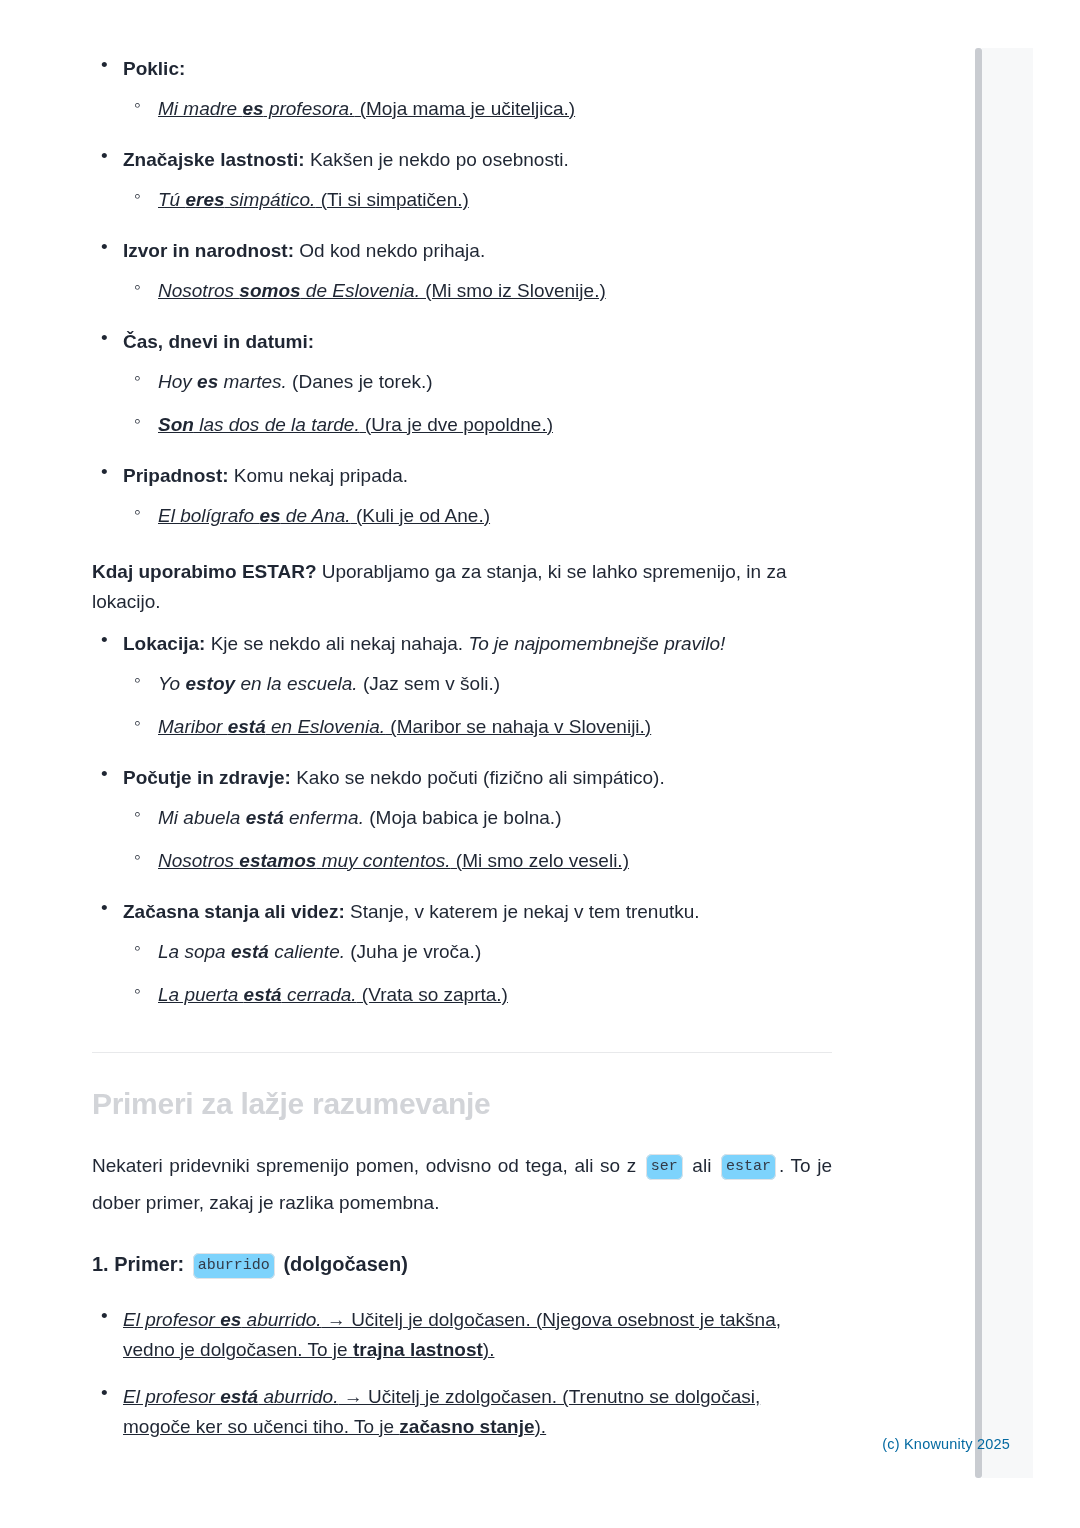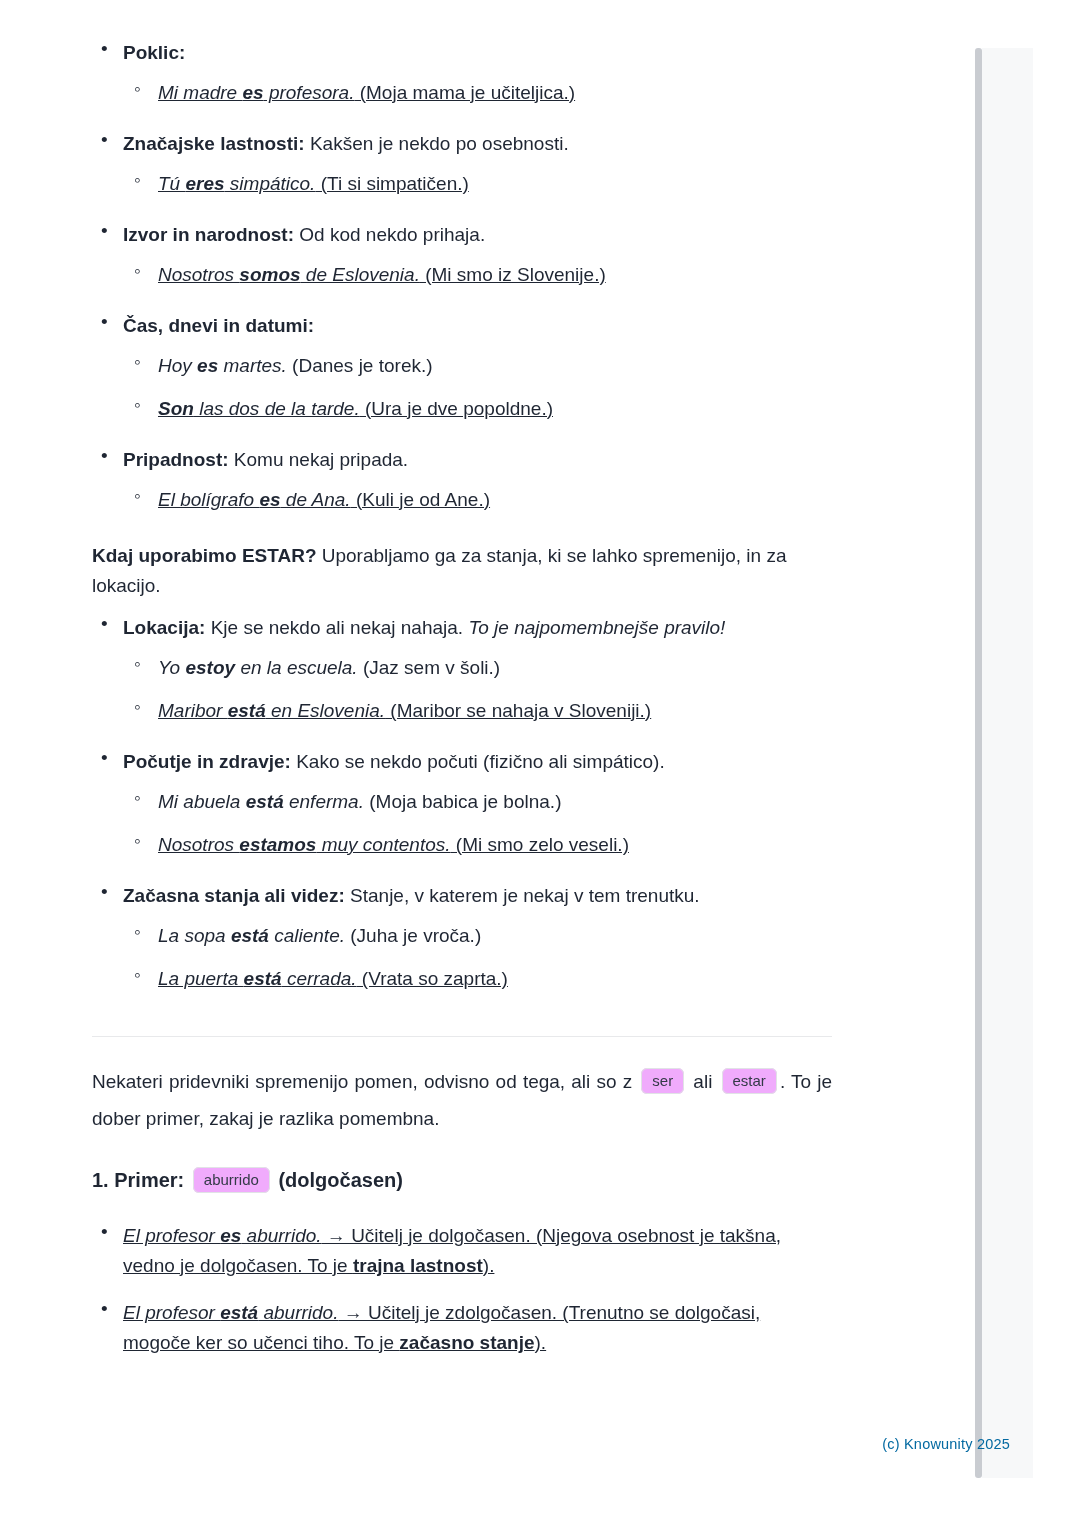--- a/index.html
+++ b/index.html
@@ -1,21 +1,21 @@
 <!DOCTYPE html>
 <html><head>
 <meta charset="utf-8">
 <style>
   html,body { margin:0; padding:0; background:#ffffff; }
   .page {
     position:relative; width:1080px; height:1528px; overflow:hidden;
     background:#ffffff; color:#1f2633;
     font-family:"Liberation Sans", sans-serif;
   }
-  .doc { position:absolute; left:92px; top:38px; width:740px; }
+  .doc { position:absolute; left:92px; top:54px; width:740px; }
 
   
   .rules { list-style:none; margin:0; padding:0; }
   .rules > li { position:relative; padding-left:31px; margin-bottom:21px; }
   .rules > li::before { content:"\2022"; position:absolute; left:9px; top:0; font-size:19px; color:#1f2633; }
   .sub { list-style:none; margin:10px 0 0 0; padding:0; }
   .sub > li { position:relative; padding-left:35px; margin-bottom:13px; }
   .sub > li:last-child { margin-bottom:0;text-decoration:underline; }
   .sub > li::before { content:"\25E6"; position:absolute; left:11px; top:0; font-size:19px; color:#1f2633; }
 
@@ -33,24 +33,24 @@
   .rules.examples-top { margin-top:24px;text-decoration:underline; }
   .rules.examples-top > li { margin-bottom:17px; }
 
   .divider { border:none; border-top:1px solid #e8e9eb; margin:42px 0 0 0; }
   .muted-heading {
     margin:34px 0 0 0; font-size:30px; font-weight:700;
     color:#d2d4d8; letter-spacing:-0.3px;
   }
 
   .chip {
-    font-family:Liberation Sans, sans-serif;
+    font-family:Liberation Mono, monospace;
     font-size:15px; color:#333a47;
-    background:#f0abfc; border:1px solid #e1e3e6; border-radius:6px;
-    padding:3px 10px 4px; margin:0 3px;
+    background:#7dd3fc; border:1px solid #e1e3e6; border-radius:6px;
+    padding:3px 4px 4px; margin:0 3px;
     white-space:nowrap; position:relative; top:-2px;
   }
 
   
   .rail { position:absolute; left:975px; top:48px; width:58px; height:1430px; display:flex; }
   .rail-bar { width:7px; background:#c9ccd1; border-radius:3px; }
   .rail-panel { flex:1; background:#f7f8f9; }
 
   .copyright {
     position:absolute; top:1436px; right:70px; z-index:5;
@@ -118,20 +118,21 @@
         <div class="head"><span class="seg-b">Začasna stanja ali videz:</span><span class="seg-n"> Stanje, v katerem je nekaj v tem trenutku.</span></div>
         <ul class="sub">
           <li><span class="ex"><span class="seg-i">La sopa </span><span class="seg-bi">está</span><span class="seg-i"> caliente.</span><span class="seg-n"> (Juha je vroča.)</span></span></li>
           <li><span class="ex"><span class="seg-i">La puerta </span><span class="seg-bi">está</span><span class="seg-i"> cerrada.</span><span class="seg-n"> (Vrata so zaprta.)</span></span></li>
         </ul>
       </li>
     </ul>
 
     <hr class="divider">
 
+    <h2 class="muted-heading">Primeri za lažje razumevanje</h2>
 
     <p class="para justify"><span class="seg-n">Nekateri pridevniki spremenijo pomen, odvisno od tega, ali so z </span><code class="chip">ser</code><span class="seg-n"> ali </span><code class="chip">estar</code><span class="seg-n">. To je dober primer, zakaj je razlika pomembna.</span></p>
 
     <p class="para primer"><span class="seg-b">1. Primer: </span><code class="chip">aburrido</code><span class="seg-b"> (dolgočasen)</span></p>
 
     <ul class="rules examples-top">
       <li><span class="ex"><span class="seg-i">El profesor </span><span class="seg-bi">es</span><span class="seg-i"> aburrido.</span><span class="seg-n"> → Učitelj je dolgočasen. (Njegova osebnost je takšna, vedno je dolgočasen. To je </span><span class="seg-b">trajna lastnost</span><span class="seg-n">).</span></span></li>
       <li><span class="ex"><span class="seg-i">El profesor </span><span class="seg-bi">está</span><span class="seg-i"> aburrido.</span><span class="seg-n"> → Učitelj je zdolgočasen. (Trenutno se dolgočasi, mogoče ker so učenci tiho. To je </span><span class="seg-b">začasno stanje</span><span class="seg-n">).</span></span></li>
     </ul>
 

